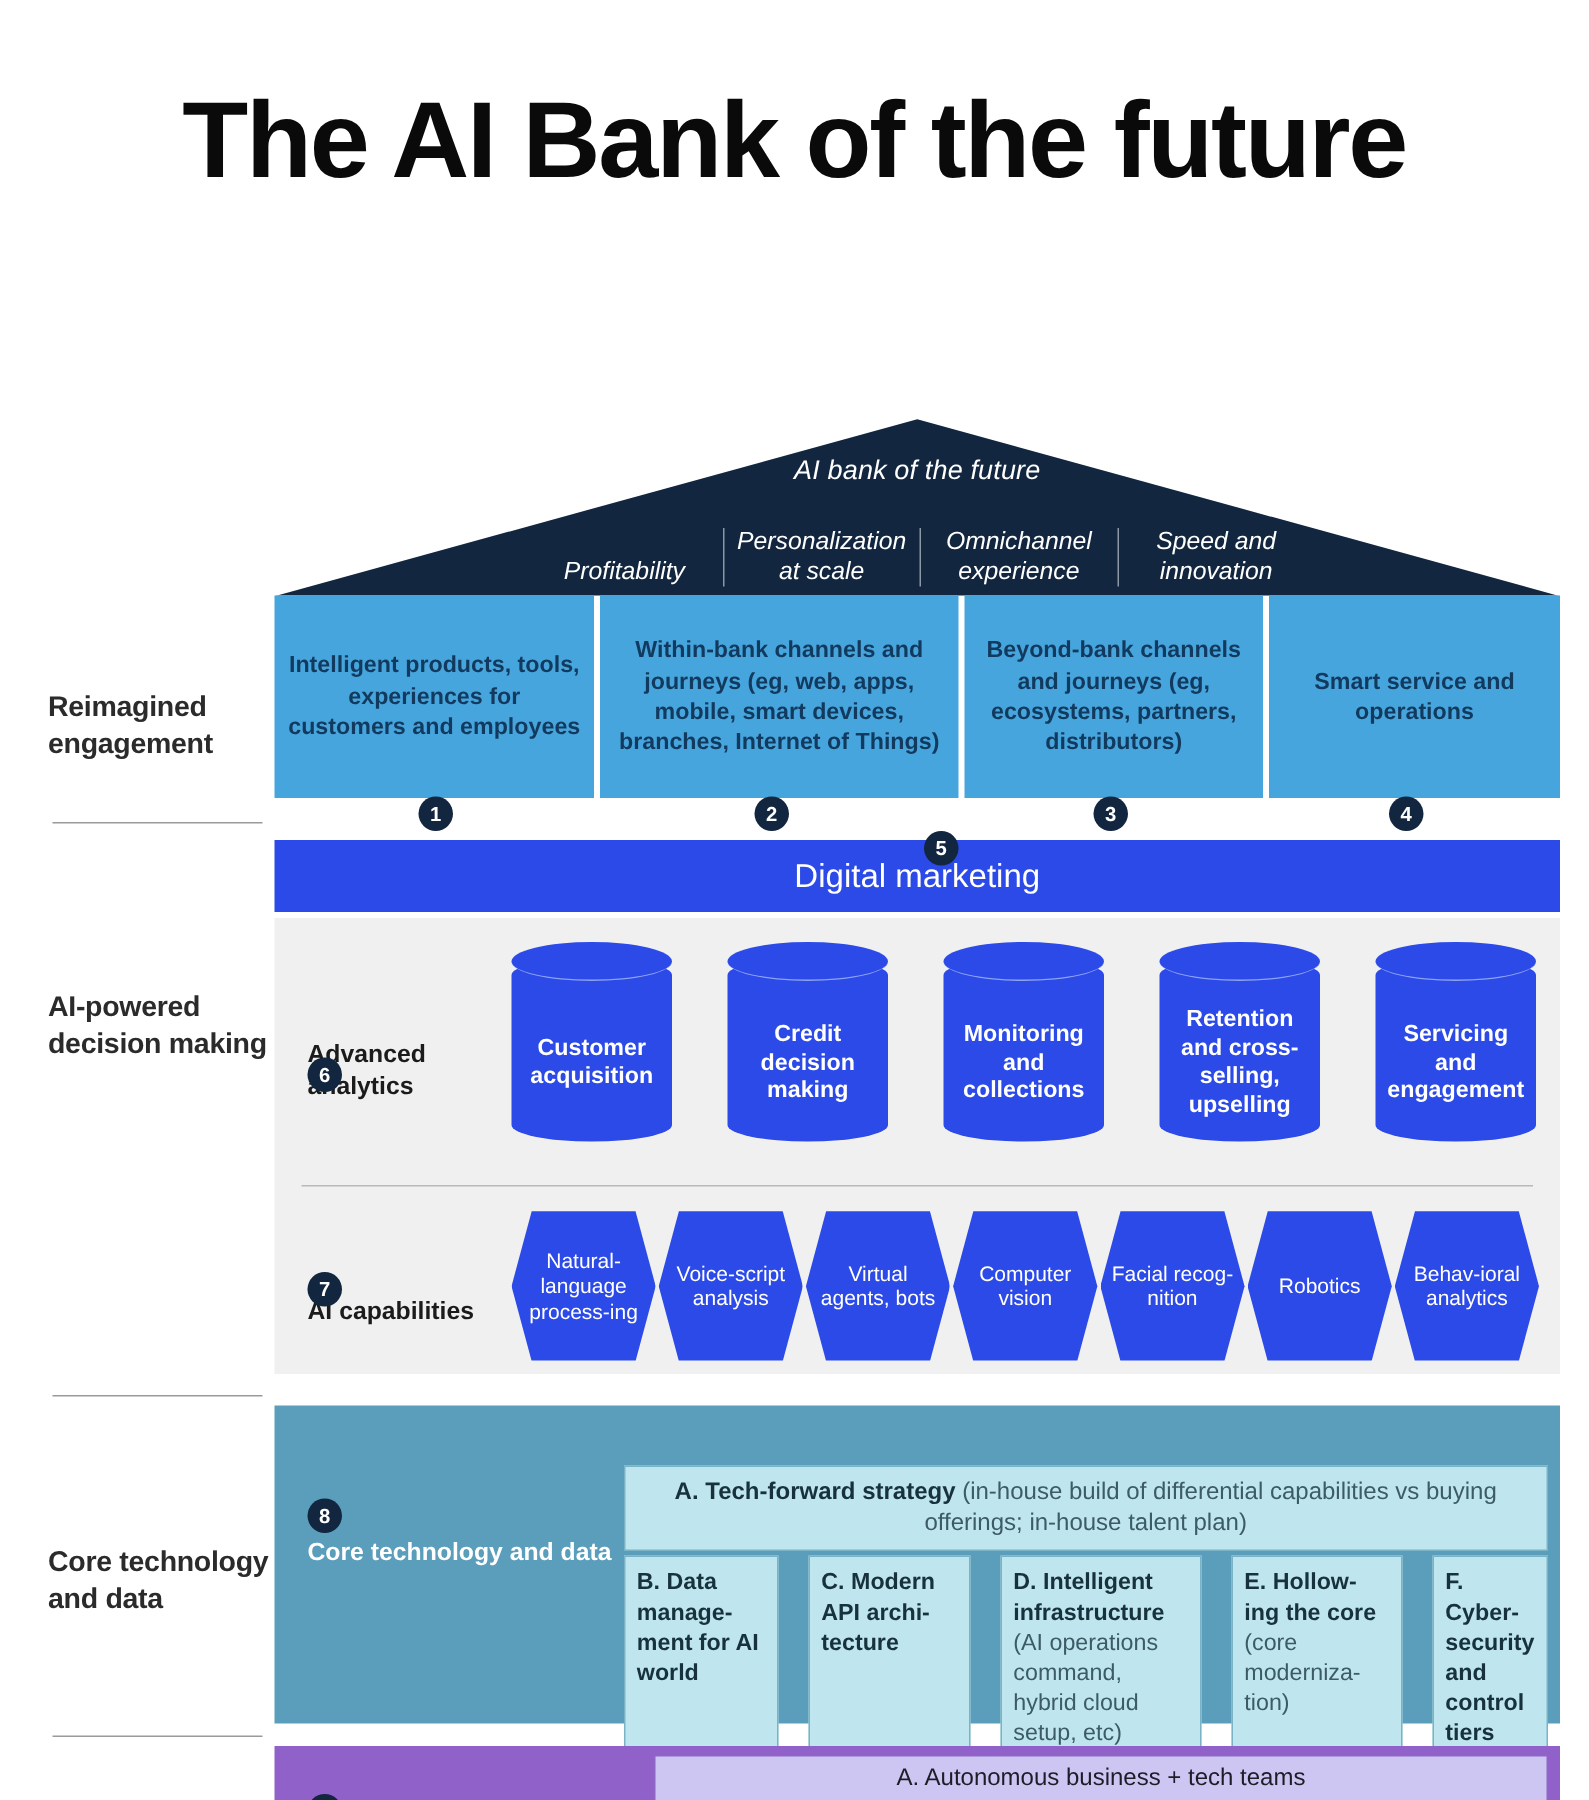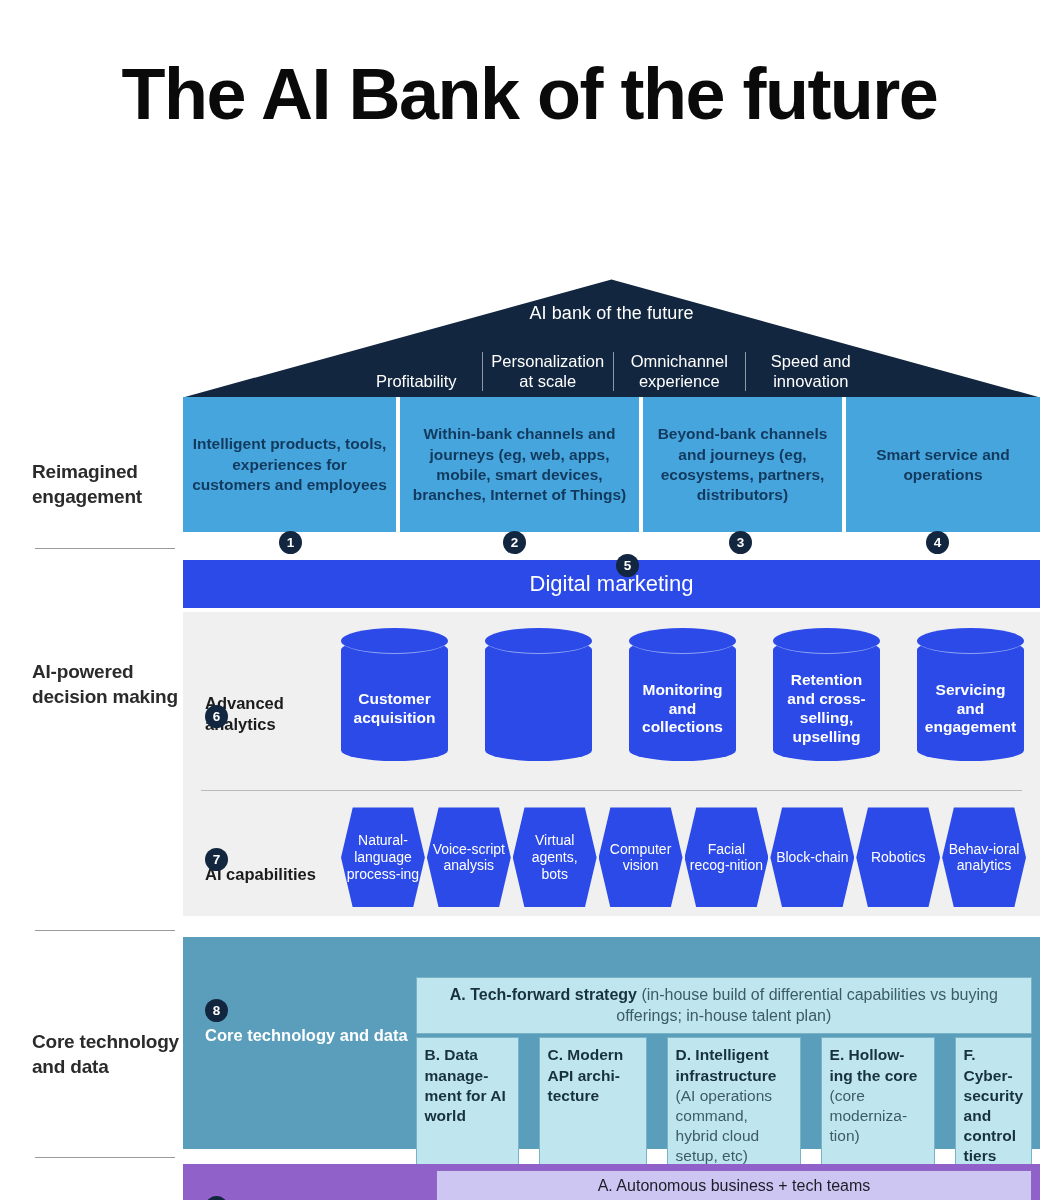--- a/index.html
+++ b/index.html
@@ -55,20 +55,21 @@
     background: #9a9a9a;
   }
 
   
   #roof {
     position: absolute;
     left: 183px;
     top: 97px;
     width: 857px;
     height: 118px;
+    font-style: italic;
   }
   #roof .tri {
     position: absolute;
     inset: 0;
     background: #12263f;
     clip-path: polygon(50% 0%, 100% 100%, 0% 100%);
   }
   #roof .roof-title {
     position: absolute;
     top: 24px;
@@ -431,20 +432,21 @@
       </div>
       <div class="cylinders">
         <div class="cyl">
           <div class="body"></div>
           <div class="top"></div>
           <div class="label">Customer acquisition</div>
         </div>
         <div class="cyl">
           <div class="body"></div>
           <div class="top"></div>
+          <div class="label">Credit decision making</div>
         </div>
         <div class="cyl">
           <div class="body"></div>
           <div class="top"></div>
           <div class="label">Monitoring and collections</div>
         </div>
         <div class="cyl">
           <div class="body"></div>
           <div class="top"></div>
           <div class="label">Retention and cross-selling, upselling</div>
@@ -463,21 +465,20 @@
       <div class="strip-caption">
         <div class="num-badge" style="position:absolute; left:22px; top:18px;">7</div>
         <div class="cap-text" style="margin-top:34px;">AI capabilities</div>
       </div>
       <div class="hexes">
         <div class="hex">Natural-language process-ing</div>
         <div class="hex">Voice-script analysis</div>
         <div class="hex">Virtual agents, bots</div>
         <div class="hex">Computer vision</div>
         <div class="hex">Facial recog-nition</div>
-        <div class="hex">Block-chain</div>
         <div class="hex">Robotics</div>
         <div class="hex">Behav-ioral analytics</div>
       </div>
     </div>
   </div>
 
   <div id="core-tech">
     <div class="left-cap">
       <div class="num-badge" style="left:22px; top:62px;">8</div>
       <div class="cap-text">Core technology and data</div>

